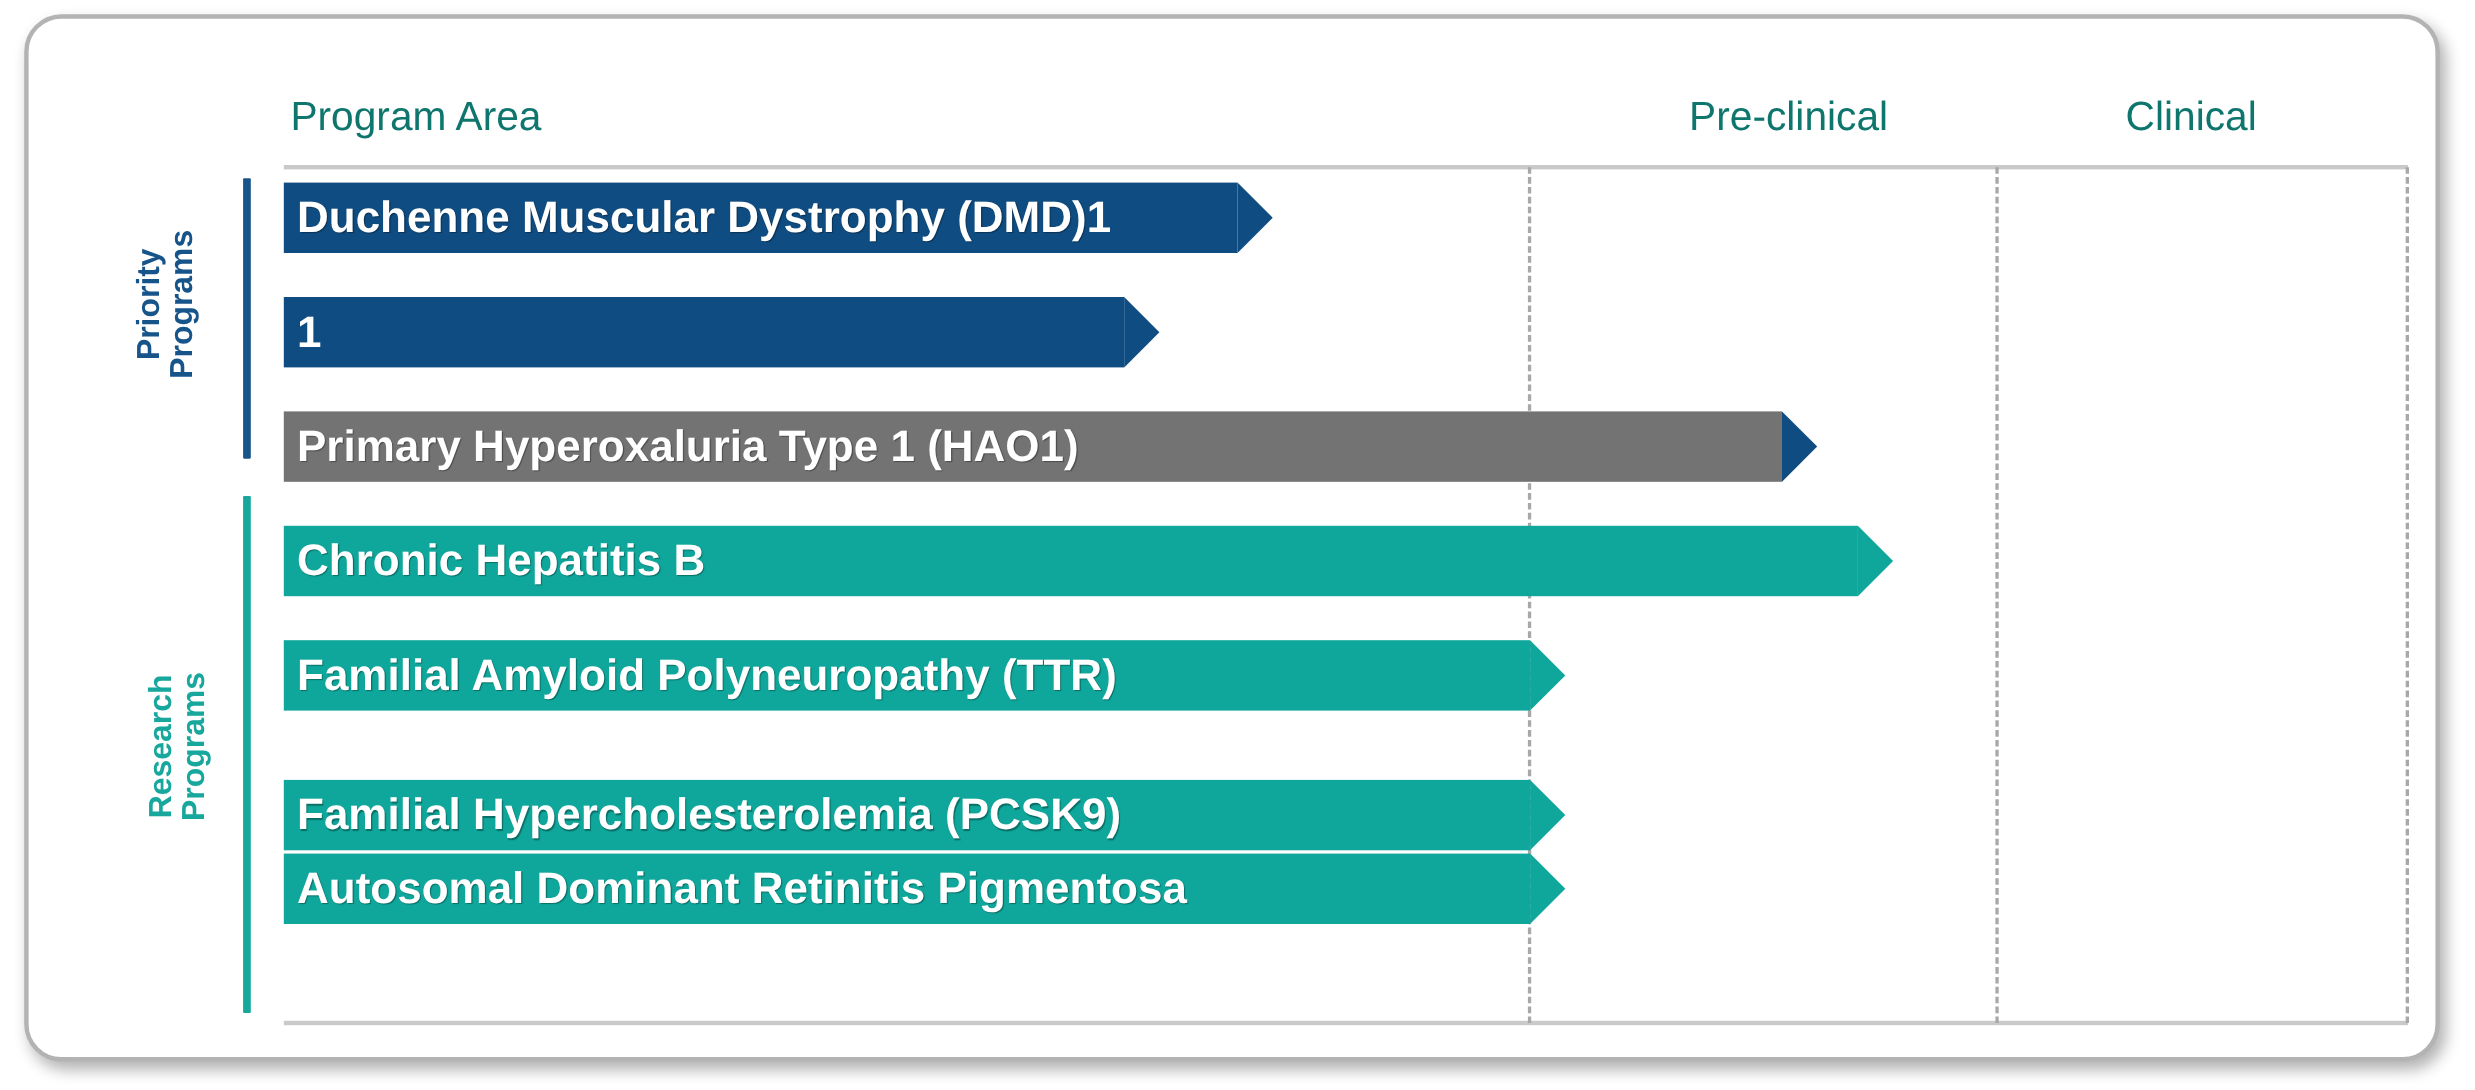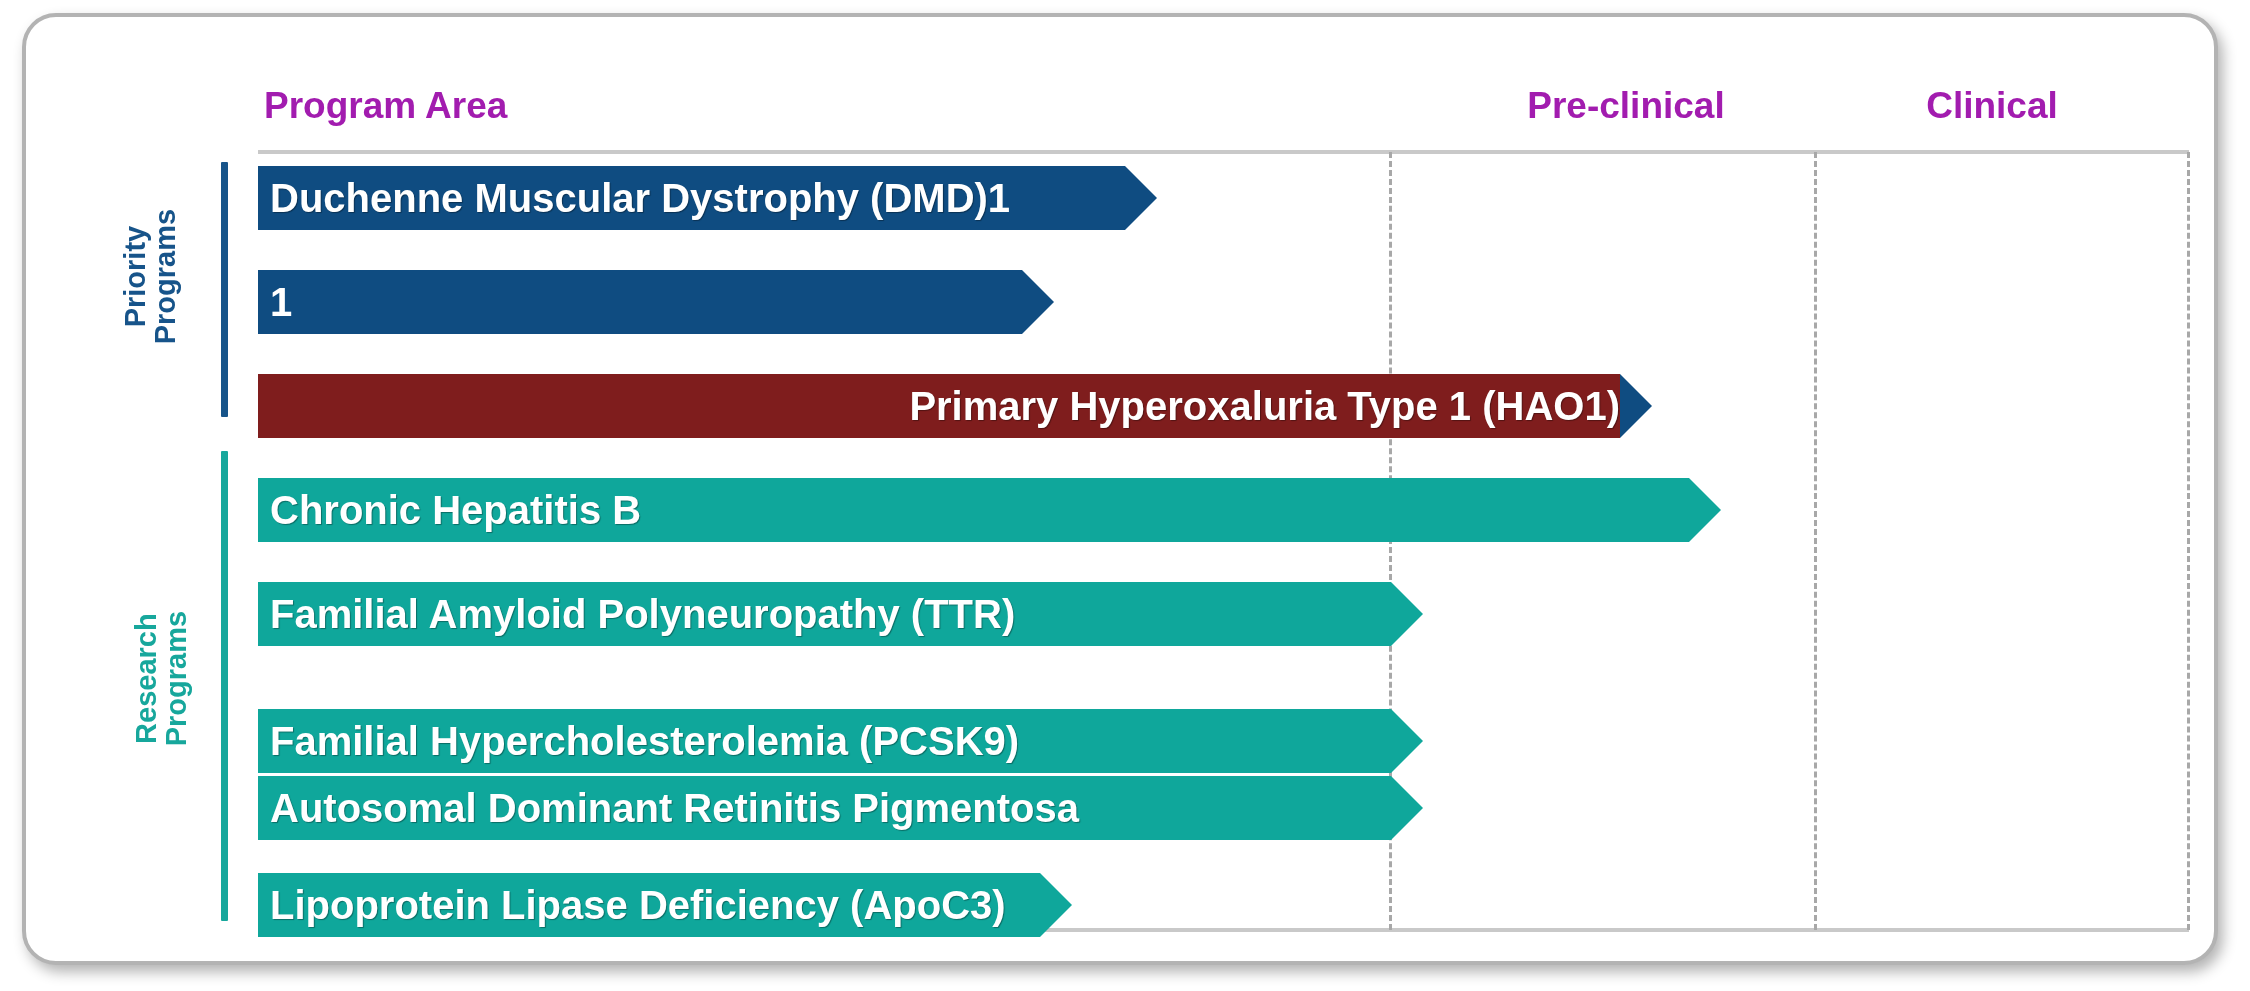--- a/index.html
+++ b/index.html
@@ -32,22 +32,22 @@
     border: 4px solid #b3b3b3;
     border-radius: 34px;
     box-shadow: 5px 7px 14px rgba(0,0,0,0.30);
     box-sizing: border-box;
   }
 
   
   .col-header {
     position: absolute;
     font-size: 37px;
-    font-weight: bold;
-    color: #a21caf;
+    font-weight: normal;
+    color: #0f766e;
     white-space: nowrap;
     letter-spacing: 0px;
   }
   #hdr-program-area { left: 238px; top: 68px; }
   #hdr-preclinical  { left: 1469px; top: 68px; width: 262px; text-align: center; }
   #hdr-clinical     { left: 1835px; top: 68px; width: 262px; text-align: center; }
 
   
   #plot {
     position: absolute;
@@ -171,21 +171,21 @@
         <span class="bar-label">Duchenne Muscular Dystrophy (DMD)</span>
           <sup class="bar-label" style="text-shadow:none;">1</sup>
         <span class="arrow" style="border-left-color: rgb(15, 76, 129);"></span>
       </div>
 
       <div class="bar blue" id="bar-1" style="top: 120px; width: 764px; background: rgb(15, 76, 129);">
           <sup class="bar-label" style="text-shadow:none;">1</sup>
         <span class="arrow" style="border-left-color: rgb(15, 76, 129);"></span>
       </div>
 
-      <div class="bar blue" id="bar-2" style="top: 224px; width: 1362px; background: #7f1d1d; justify-content: flex-end;">
+      <div class="bar blue" id="bar-2" style="top: 224px; width: 1362px; background: #737373;">
         <span class="bar-label">Primary Hyperoxaluria Type 1 (HAO1)</span>
         <span class="arrow" style="border-left-color: rgb(15, 76, 129);"></span>
       </div>
 
       <div class="bar teal" id="bar-3" style="top: 328px; width: 1431px; background: rgb(15, 167, 155);">
         <span class="bar-label">Chronic Hepatitis B</span>
         <span class="arrow" style="border-left-color: rgb(15, 167, 155);"></span>
       </div>
 
       <div class="bar teal" id="bar-4" style="top: 432px; width: 1133px; background: rgb(15, 167, 155);">
@@ -196,20 +196,16 @@
       <div class="bar teal" id="bar-5" style="top: 559px; width: 1133px; background: rgb(15, 167, 155);">
         <span class="bar-label">Familial Hypercholesterolemia (PCSK9)</span>
         <span class="arrow" style="border-left-color: rgb(15, 167, 155);"></span>
       </div>
 
       <div class="bar teal" id="bar-6" style="top: 626px; width: 1133px; background: rgb(15, 167, 155);">
         <span class="bar-label">Autosomal Dominant Retinitis Pigmentosa</span>
         <span class="arrow" style="border-left-color: rgb(15, 167, 155);"></span>
       </div>
 
-      <div class="bar teal" id="bar-7" style="top: 723px; width: 782px; background: rgb(15, 167, 155);">
-        <span class="bar-label">Lipoprotein Lipase Deficiency (ApoC3)</span>
-        <span class="arrow" style="border-left-color: rgb(15, 167, 155);"></span>
-      </div>
     </div>
 
   </div>
 </div>
 
 </body></html>

